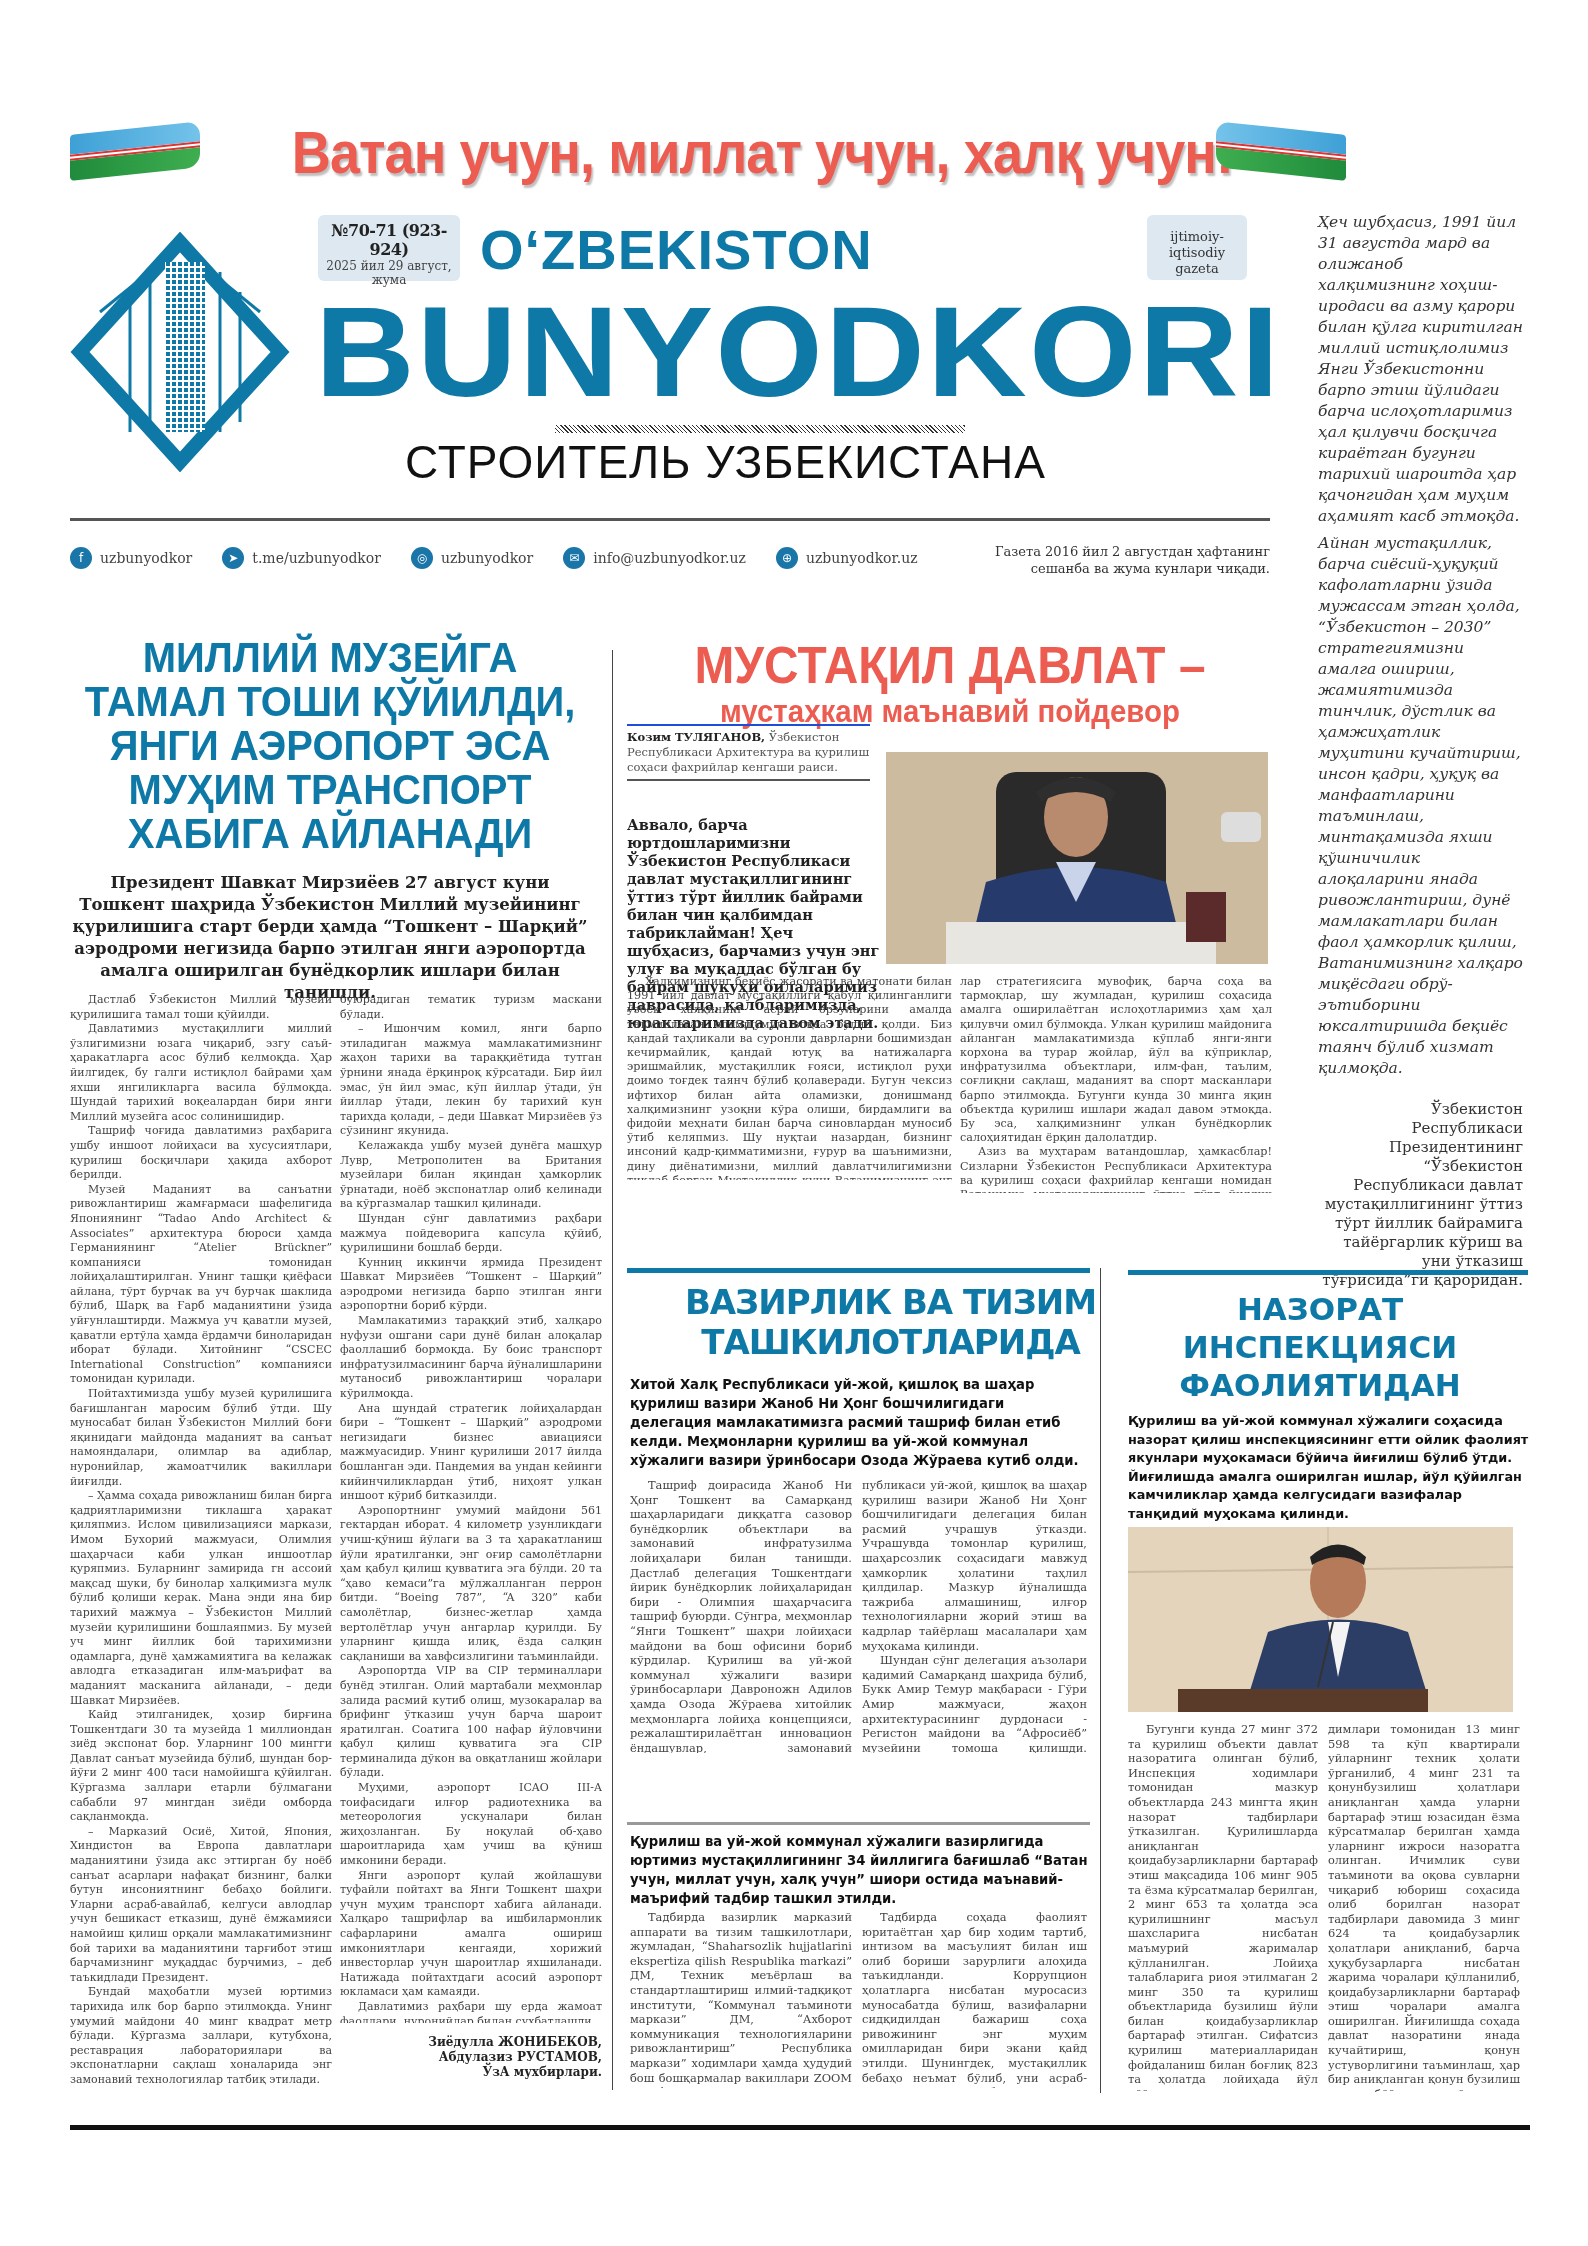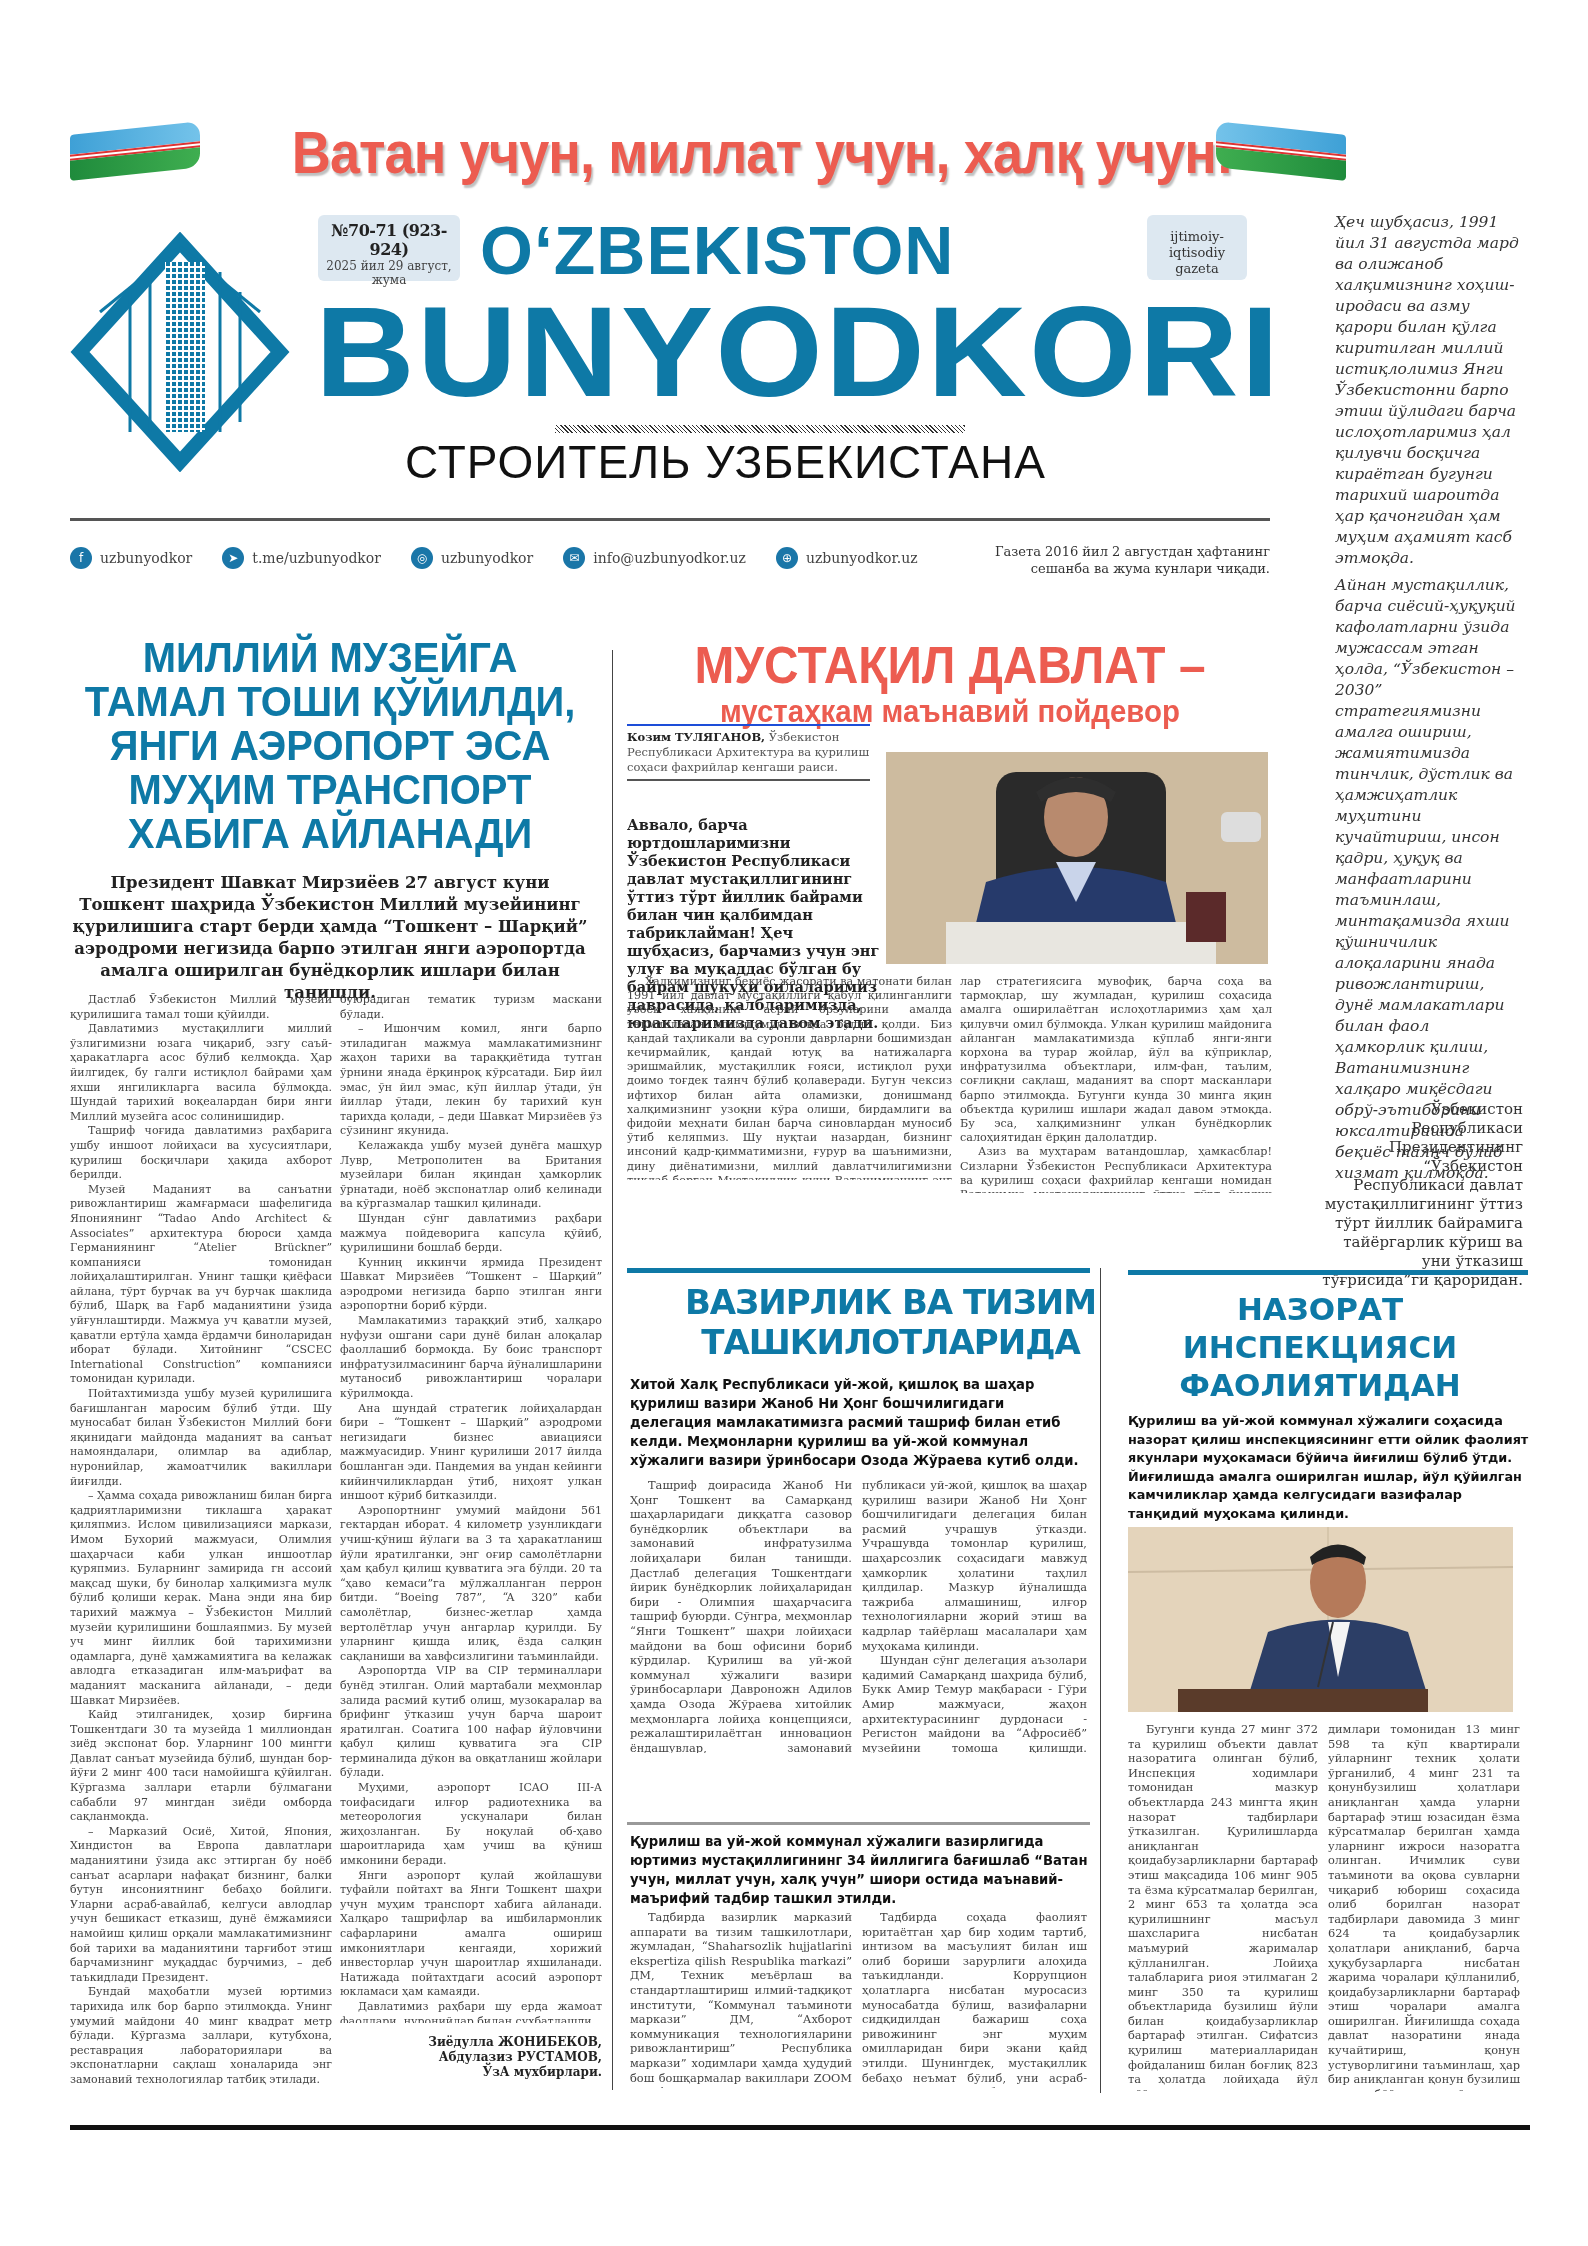--- a/index.html
+++ b/index.html
@@ -17,36 +17,36 @@
   .slogan-text { position: absolute; left: 175px; top: 0; width: 1150px; text-align: center;
     font-family: "Liberation Sans", sans-serif; font-weight: bold; font-size: 60px; color: #ec5c50;
     letter-spacing: -1px; transform: scaleX(0.9); transform-origin: left top; text-shadow: 2px 3px 2px rgba(0,0,0,0.25); white-space: nowrap; }
 
   
   #logo { left: 70px; top: 232px; width: 220px; height: 240px; }
   .issue-box { left: 318px; top: 215px; width: 142px; height: 66px; background: #dde8f1; border-radius: 6px; text-align: center; padding-top: 6px; }
   .issue-no { font-size: 16px; font-weight: bold; color: #222; letter-spacing: -0.5px; }
   .issue-date { font-size: 12px; color: #444; line-height: 14px; }
   .type-box { left: 1147px; top: 215px; width: 100px; height: 65px; background: #dde8f1; border-radius: 6px; text-align: center; padding-top: 14px; font-size: 13px; line-height: 16px; color: #333; }
-  .mast-top { left: 480px; top: 205px; font-family: "Liberation Sans", sans-serif; font-weight: bold; font-size: 68px; color: #0e79a6; letter-spacing: 1px; line-height: 90px; }
+  .mast-top { left: 480px; top: 205px; font-family: "Liberation Sans", sans-serif; font-weight: bold; font-size: 56px; color: #0e79a6; letter-spacing: 1px; line-height: 90px; }
   .mast-main { left: 315px; top: 282px; font-family: "Liberation Sans", sans-serif; font-weight: bold; font-size: 128px; color: #0e79a6; letter-spacing: 2px; line-height: 140px; transform: scaleX(1.08); transform-origin: left top; }
   .mast-hatch { left: 555px; top: 425px; width: 410px; height: 8px; background: repeating-linear-gradient(45deg,#333 0 1px,#fff 1px 3px); }
   .mast-sub { left: 405px; top: 435px; font-family: "Liberation Sans", sans-serif; font-size: 46px; color: #111; letter-spacing: 1px; }
 
   .rule-top { left: 70px; top: 518px; width: 1200px; height: 3px; background: #555; }
 
   
   .contacts { left: 70px; top: 543px; height: 30px; display: flex; gap: 30px; align-items: center; }
   .contact { display: flex; align-items: center; gap: 8px; font-size: 14px; color: #444; }
   .cicon { width: 22px; height: 22px; border-radius: 50%; background: #1a76a8; color: #fff; font-size: 12px; display: flex; align-items: center; justify-content: center; font-family: "DejaVu Sans", sans-serif; }
   .pubnote { left: 960px; top: 543px; width: 310px; text-align: right; font-size: 13px; line-height: 17px; color: #333; }
 
   
   .quote { left: 1318px; top: 212px; width: 205px; font-family: "DejaVu Serif", serif; font-style: italic; font-size: 15.5px; line-height: 21px; color: #333; }
-  .quote p { margin-bottom: 6px; margin-left: 17px; }
+  .quote p { margin-bottom: 6px; }
   .quote-src { left: 1320px; top: 1100px; width: 203px; text-align: right; font-size: 15px; line-height: 19px; color: #333; }
 
   
   .a1-title { left: 70px; top: 640px; width: 520px; text-align: center; font-family: "Liberation Sans", sans-serif; font-weight: bold;
     font-size: 40px; line-height: 42px; color: #0e79a6; letter-spacing: 0; transform: scaleY(1.05); }
   .a1-lead { left: 70px; top: 872px; width: 520px; text-align: center; font-weight: bold; font-size: 16.5px; line-height: 22px; color: #222; }
   .col { font-size: 11px; line-height: 14.6px; color: #444; text-align: justify; overflow: hidden; }
   .col p { text-indent: 18px; }
   .a1-col1 { left: 70px; top: 993px; width: 262px; height: 1095px; }
   .a1-col2 { left: 340px; top: 993px; width: 262px; height: 1030px; }

